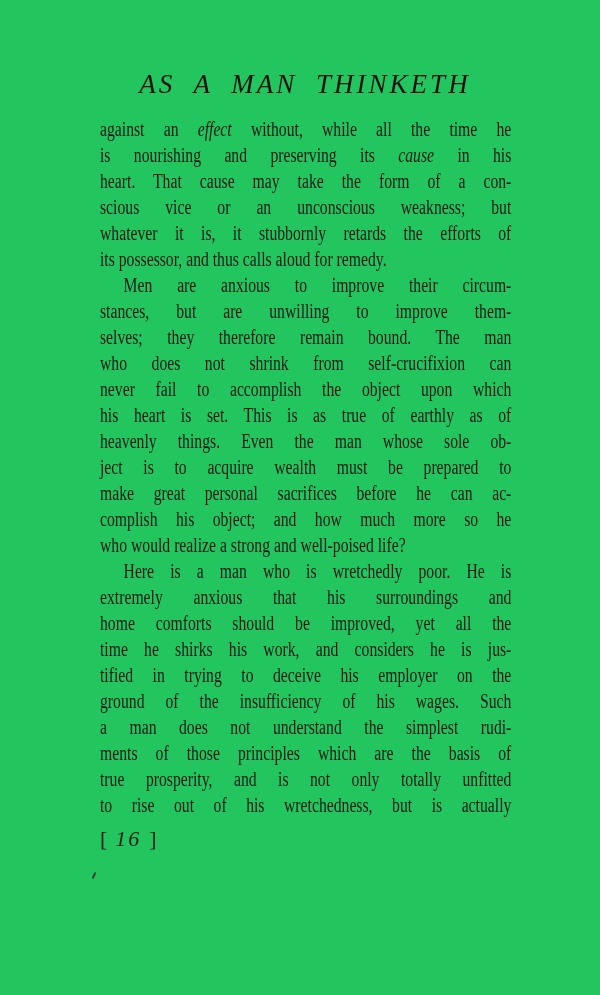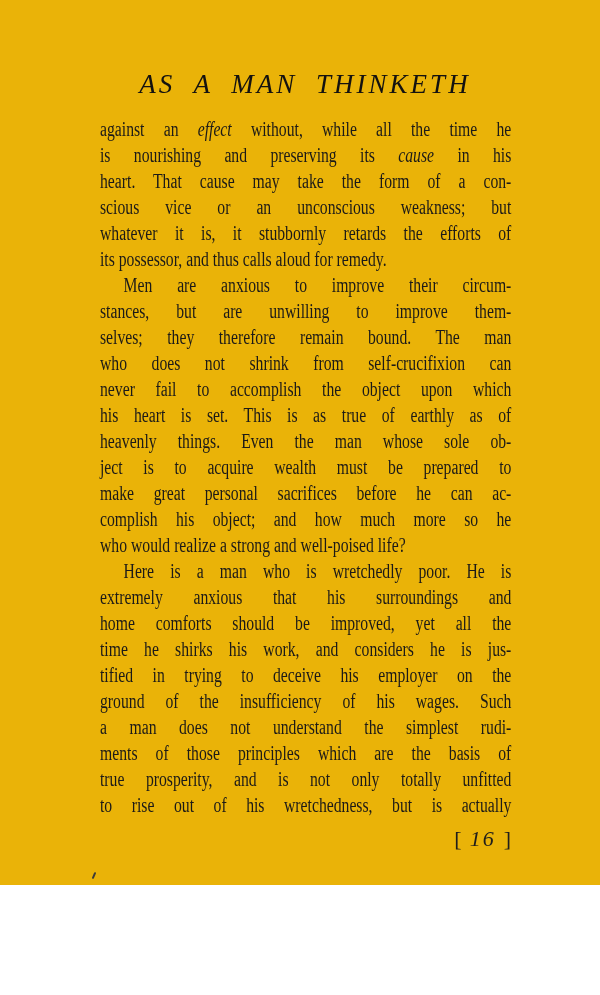--- a/index.html
+++ b/index.html
@@ -3,22 +3,22 @@
 <meta charset="utf-8">
 <style>
   html, body {
     margin: 0;
     padding: 0;
     background: #ffffff;
   }
   .page {
     position: relative;
     width: 600px;
-    height: 885px;
-    background: #eab308;
+    height: 995px;
+    background: #22c55e;
     font-family: "Liberation Serif", serif;
     color: #1c1a18;
     overflow: hidden;
   }
   .title {
     position: absolute;
     top: 66px;
     left: 45px;
     width: 520px;
     margin: 0;
@@ -56,21 +56,21 @@
     text-indent: 30px;
   }
   .line em {
     font-style: italic;
   }
   .footer {
     position: absolute;
     top: 824px;
     left: 100px;
     width: 411px;
-    text-align: right;
+    text-align: left;
     font-size: 22px;
     line-height: 30px;
     color: #201e1c;
   }
   .footer .num {
     font-style: italic;
     padding: 0 8px;
     letter-spacing: 2px;
   }
   .artifact {

